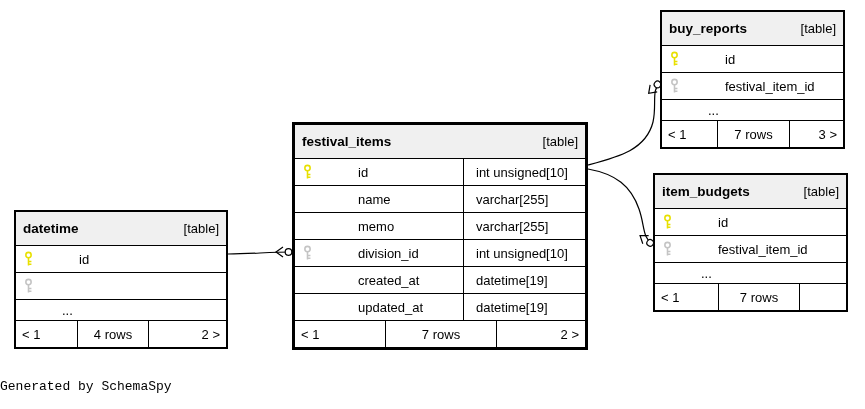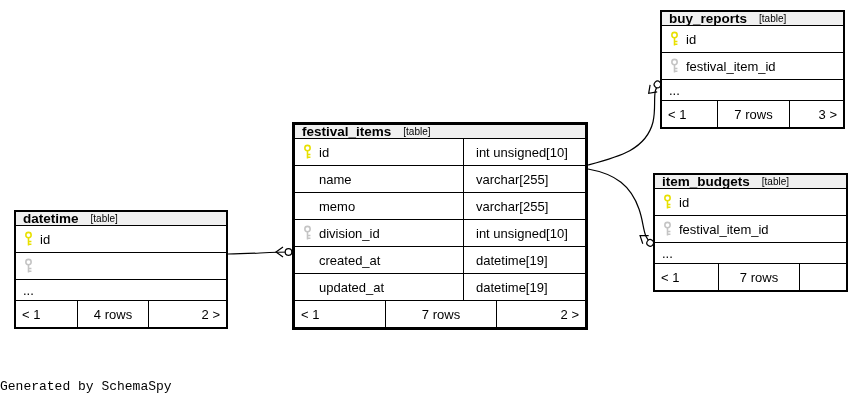--- a/index.html
+++ b/index.html
@@ -5,33 +5,33 @@
   * { box-sizing: border-box; }
   html, body { margin: 0; padding: 0; background: #ffffff; }
   body { font-family: "Liberation Sans", sans-serif; color: #000; }
   .canvas { position: relative; width: 865px; height: 409px; background: #fff; overflow: hidden; }
 
   .edges { position: absolute; left: 0; top: 0; width: 865px; height: 409px; pointer-events: none; }
 
   .table-node { position: absolute; background: #fff; border: 2px solid var(--border, #000); font-size: 13px; }
   .table-node.main { border-width: 3px; }
 
-  .t-header { display: flex; justify-content: flex-start; align-items: center;
+  .t-header { display: flex; justify-content: space-between; align-items: center;
               background: var(--header-bg, #f0f0f0); border-bottom: 1px solid #000;
-              height: 14px; padding: 0 7px; gap: 12px; }
+              height: 34px; padding: 0 7px; gap: 12px; }
   .t-name { font-weight: bold; font-size: 13.5px; }
-  .t-tag  { font-size: 10px; }
+  .t-tag  { font-size: 13px; }
 
   .t-row { display: flex; align-items: center; border-bottom: 1px solid #000; height: 27px; padding: 0 0 0 7px; }
   .t-row.ellipsis { height: 21px; }
   .key-slot { width: 17px; display: inline-flex; align-items: center; flex: 0 0 17px; }
   .key { display: block; }
   .key-pk { color: var(--pk-key, #e8e000); }
   .key-fk { color: var(--fk-key, #c4c4c4); }
-  .col-name { white-space: nowrap; }
+  .col-name { white-space: nowrap; margin-left: 39px; }
 
   
   .fi-row { display: flex; align-items: stretch; border-bottom: 1px solid #000; height: 27px; padding: 0; }
   .fi-left  { width: 168px; flex: 0 0 168px; display: flex; align-items: center; padding: 0 6px 0 7px; }
   .fi-right { flex: 1; border-left: 1px solid #000; display: flex; align-items: center; padding: 0 12px; white-space: nowrap; }
 
   .t-footer { display: flex; align-items: stretch; height: 26px; }
   .f-cell { display: flex; align-items: center; padding: 0 6px; white-space: nowrap; }
   .f-mid  { justify-content: center; border-left: 1px solid #000; border-right: 1px solid #000; }
   .f-right { flex: 1; justify-content: flex-end; }

